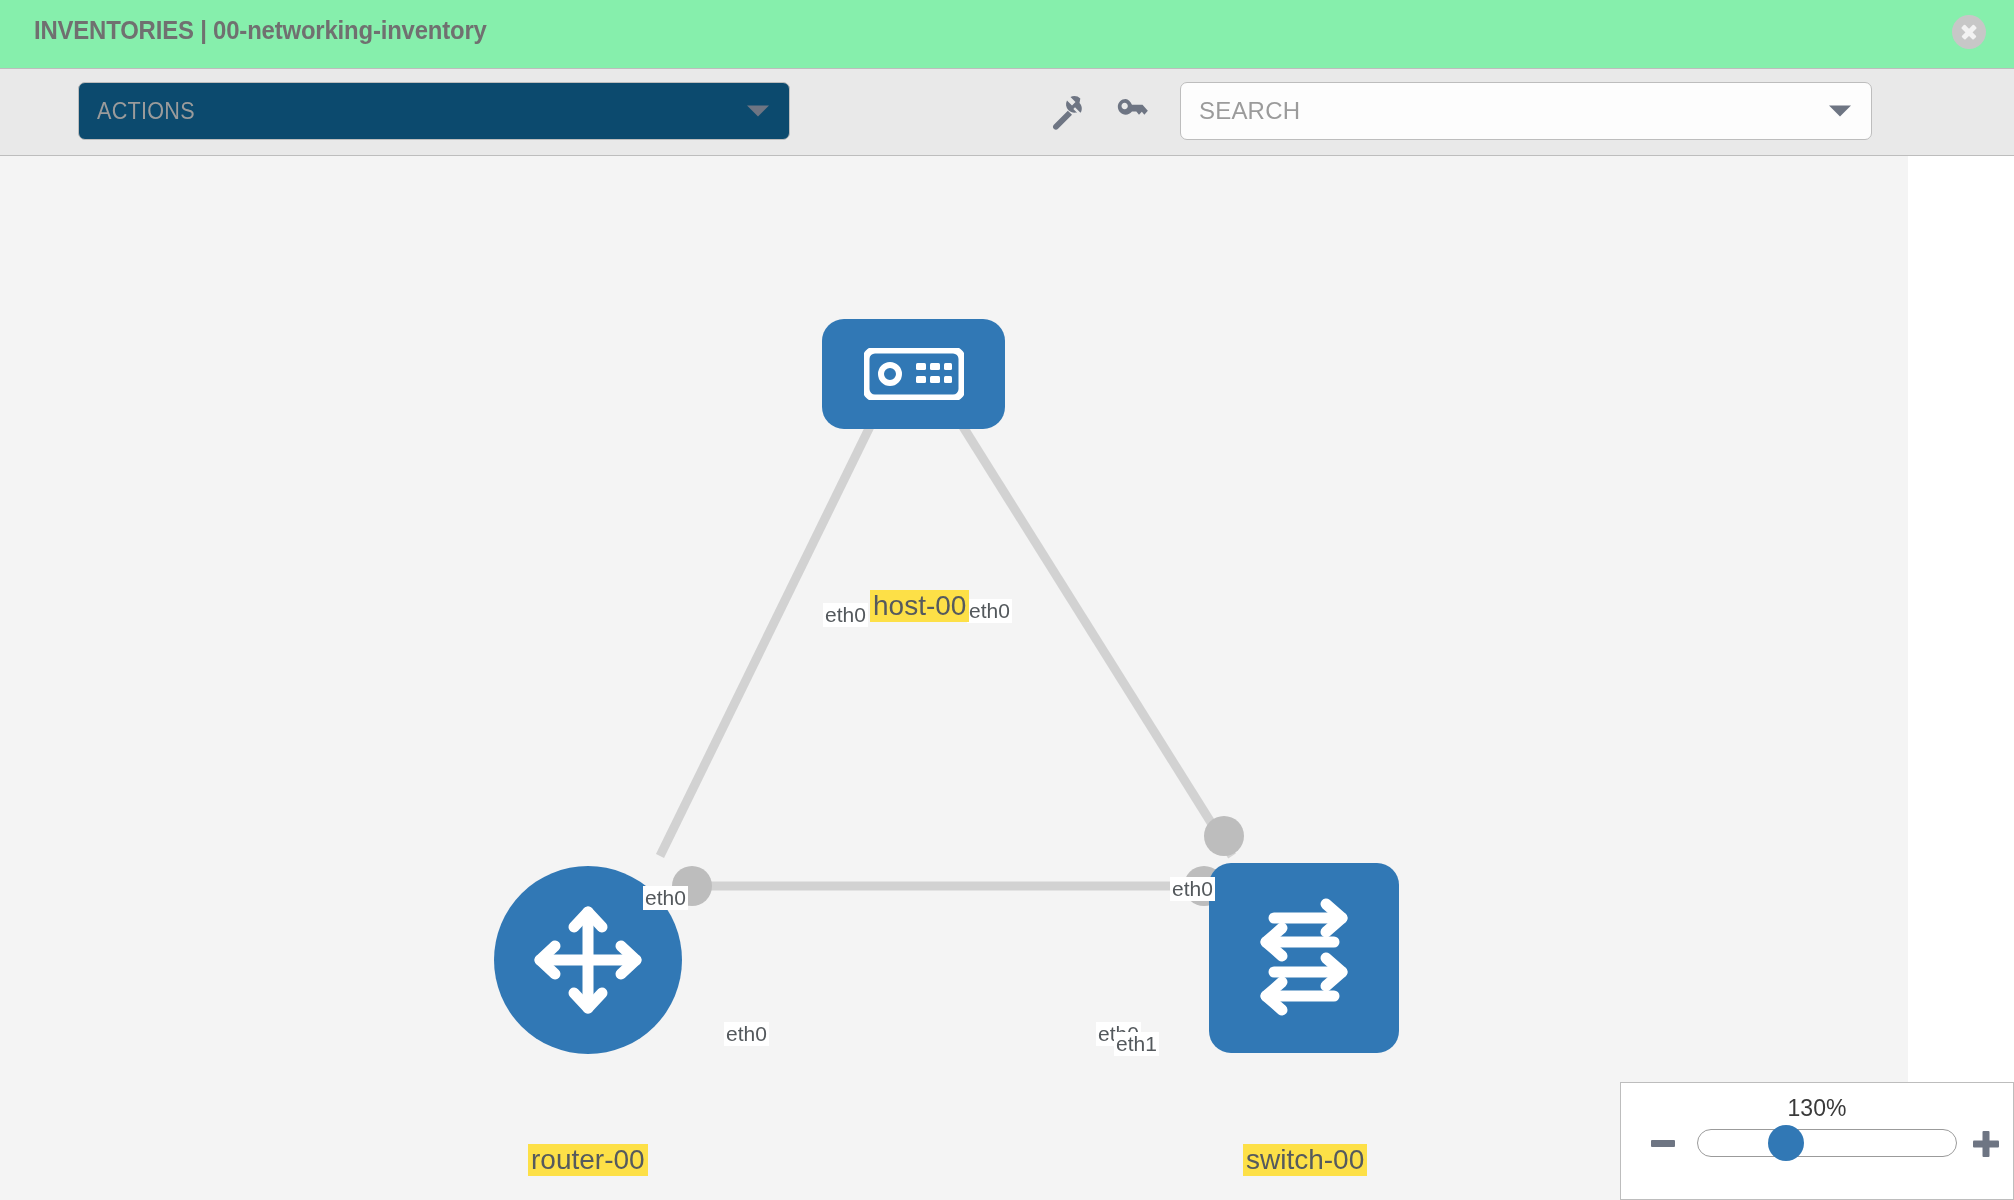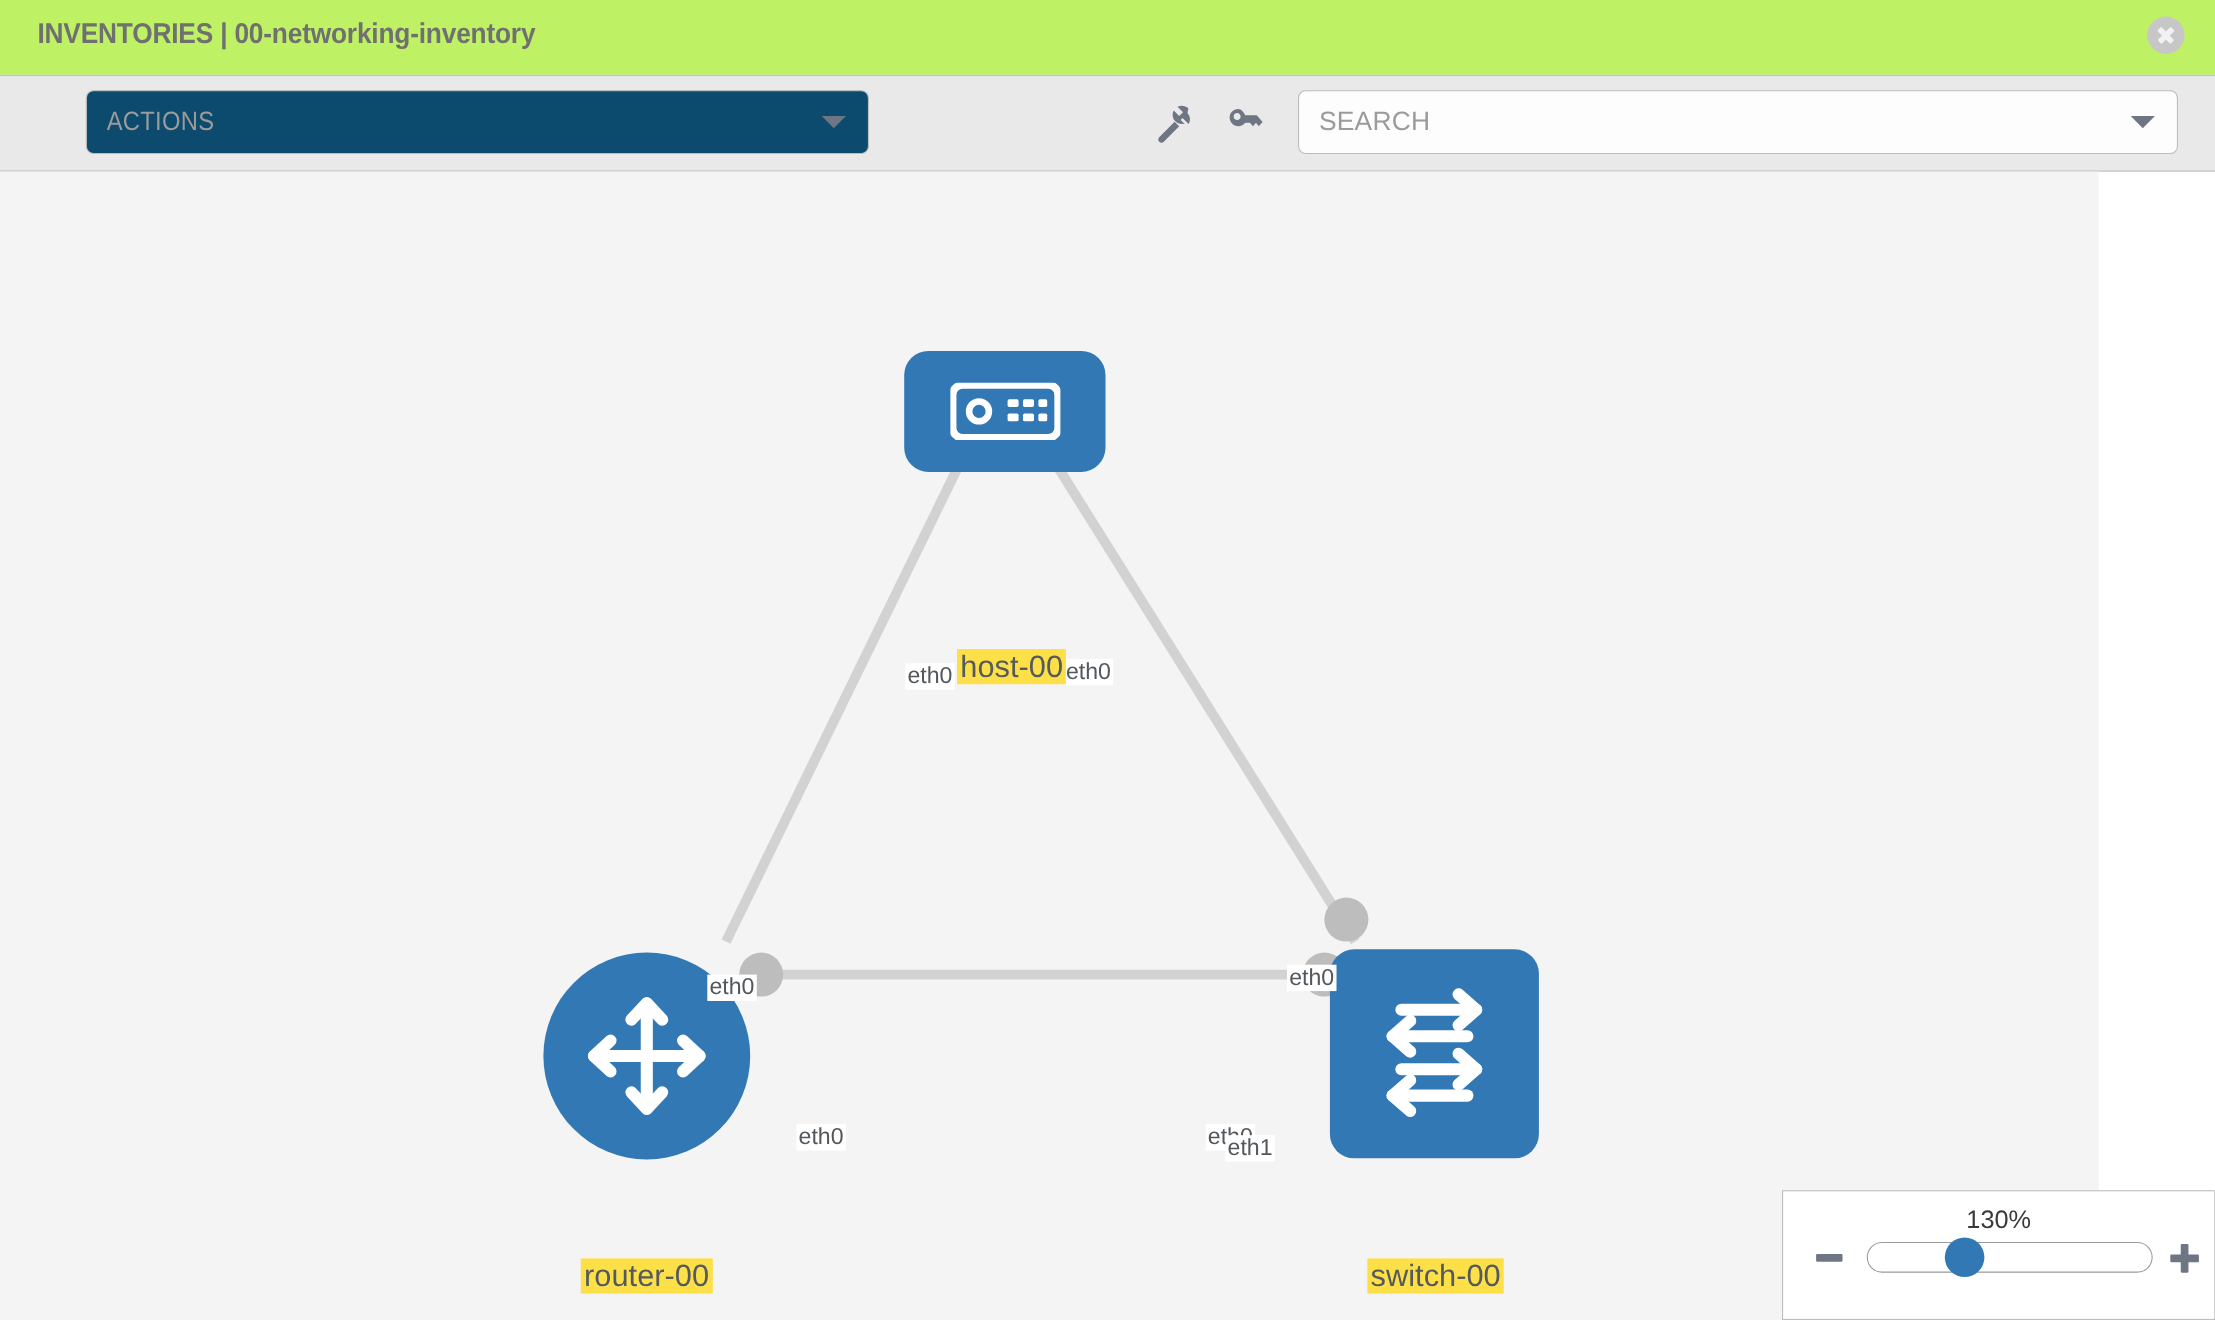--- a/index.html
+++ b/index.html
@@ -11,21 +11,21 @@
     background: #ffffff;
     font-family: "Liberation Sans", sans-serif;
   }
 
   #app { position: relative; width: 2014px; height: 1200px; }
 
   
   .header {
     position: absolute; left: 0; top: 0;
     width: 2014px; height: 68px;
-    background: #bef264;
+    background: #86efac;
     padding-left: 16px;
   }
   .header-title {
     position: absolute; left: 34px; top: 15px;
     font-size: 26px; font-weight: bold;
     letter-spacing: -0.2px;
     color: #707070;
     font-family: "Liberation Sans Narrow", "Liberation Sans", sans-serif;
     transform: scaleX(0.92);
     transform-origin: left center;
@@ -84,21 +84,21 @@
     position: absolute; top: 50%;
     transform: translateY(-50%);
     cursor: pointer;
   }
   .icon-wrench { left: 1046px; width: 40px; height: 40px; }
   .icon-key    { left: 1112px; width: 40px; height: 40px; }
   .tool-icon svg { display: block; width: 100%; height: 100%; }
 
   .search-box {
     position: absolute; left: 1180px; top: 13px;
-    width: 800px; height: 58px;
+    width: 692px; height: 58px;
     background: #fdfdfd;
     border: 1px solid #bdbdbd;
     border-radius: 7px;
     cursor: text;
     text-align: right;
   }
   .search-placeholder {
     position: absolute; left: 18px; top: 50%;
     transform: translateY(-50%);
     font-size: 24px; color: #9b9b9b;

